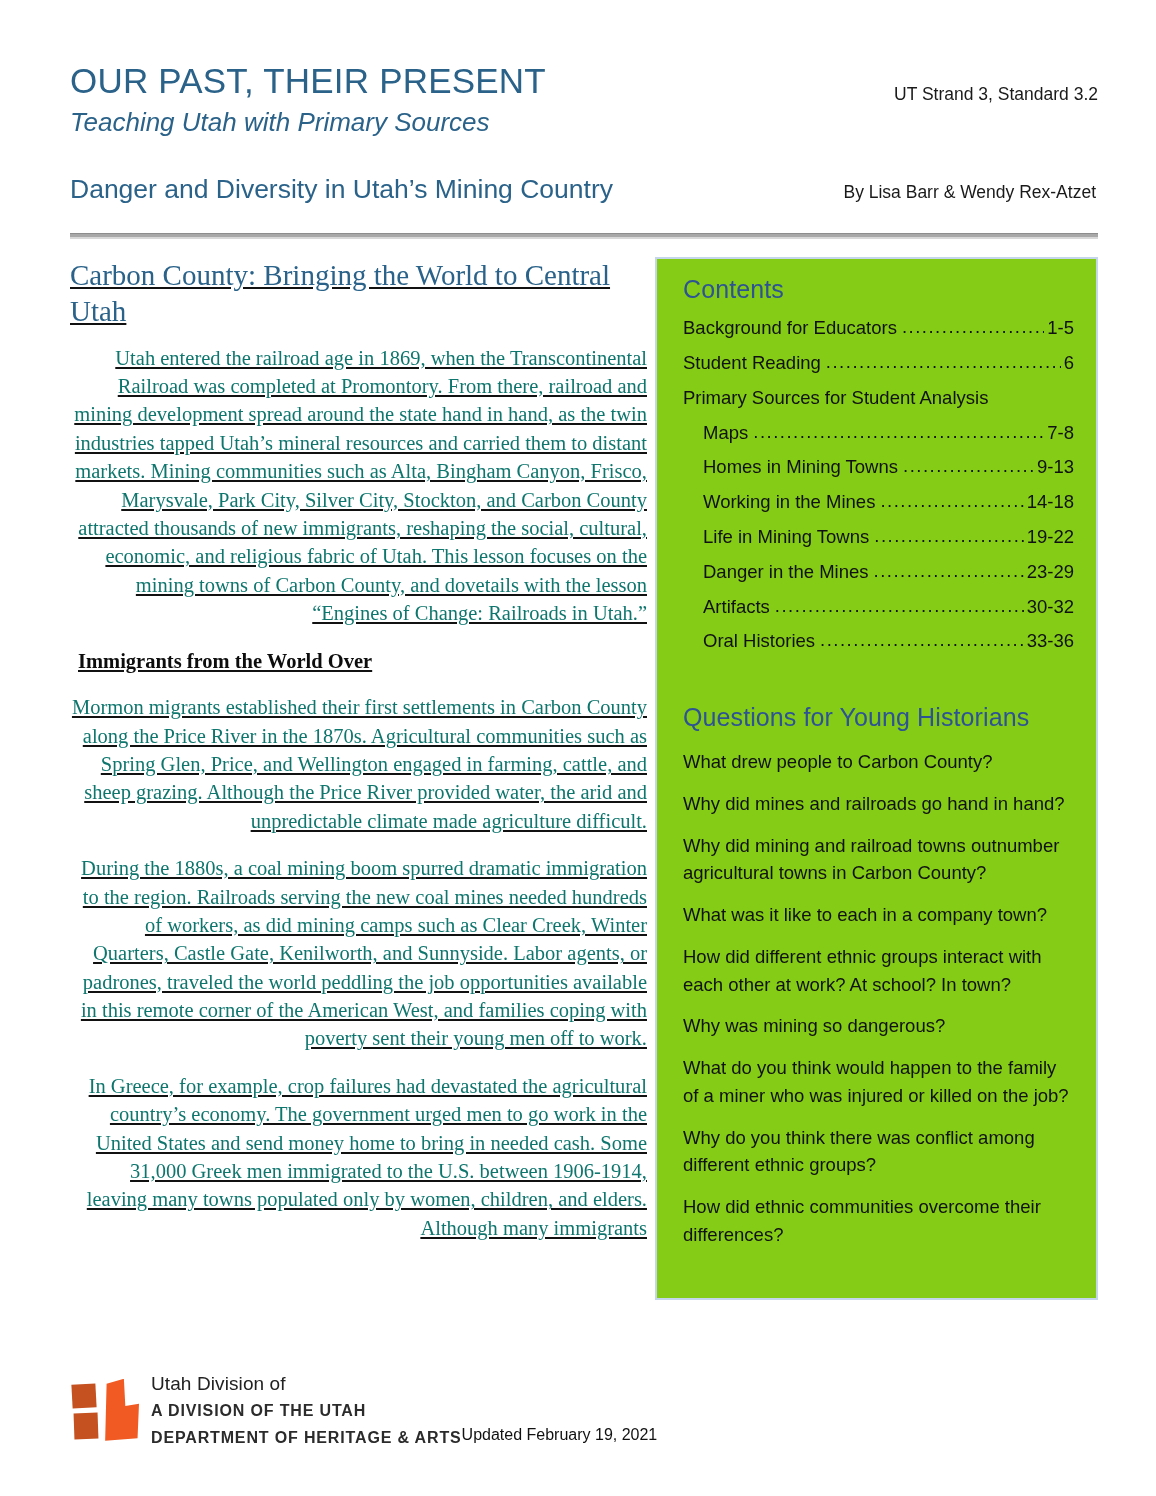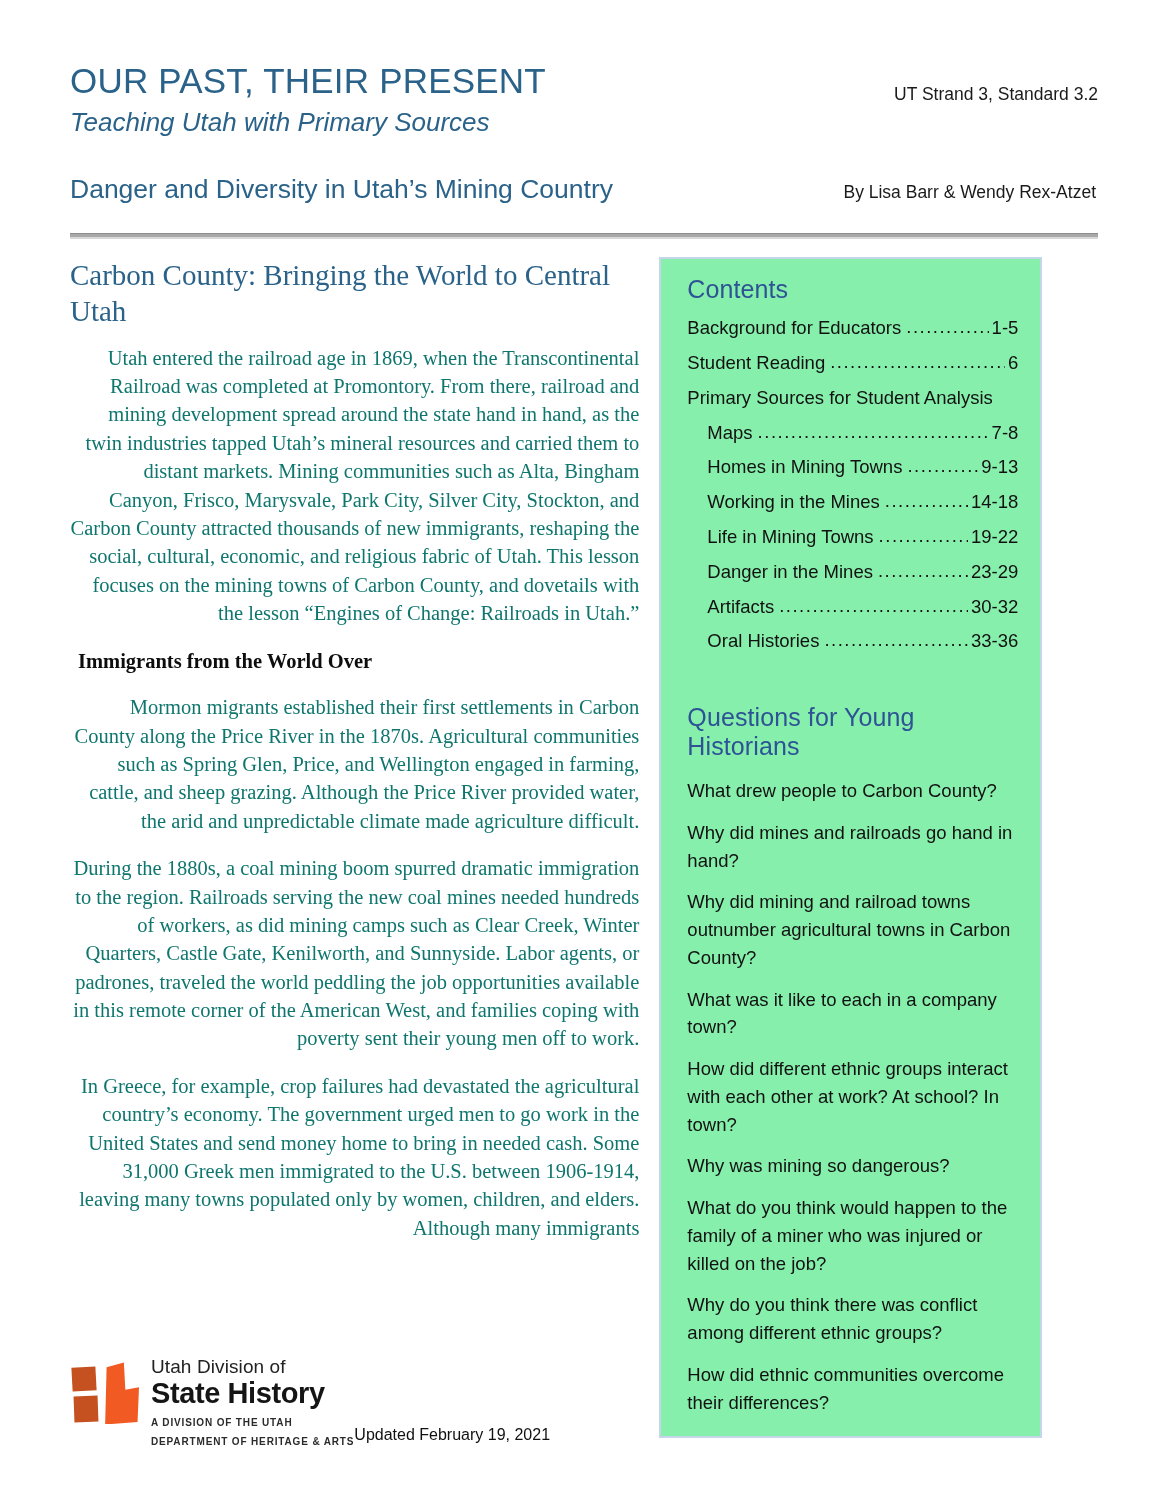--- a/index.html
+++ b/index.html
@@ -91,22 +91,23 @@
   }
 
   
   .columns {
     display: flex;
     margin-top: 18px;
     align-items: flex-start;
   }
   .col-main {
     width: 595px;
-    padding-right: 20px;
+    padding-right: 8px;
     box-sizing: border-box;
+    text-decoration: underline;
   }
   .col-side {
     width: 443px;
     box-sizing: border-box;
   }
 
   .section-title {
     font-family: "Liberation Serif", serif;
     font-size: 29px;
     line-height: 1.25;
@@ -127,23 +128,23 @@
     font-size: 20.5px;
     line-height: 1.4;
     color: #0d0d0d;
     font-weight: bold;
     margin: 0 0 18px 8px;
   }
 
   
   .sidebox {
     border: 2px solid #c3d6ea;
-    background: #86efac;
+    background: #84cc16;
     box-sizing: border-box;
-    width: 383px;
+    width: 443px;
     min-height: 1043px;
     padding: 16px 22px 6px 26px;
   }
   .side-h {
     font-size: 25px;
     color: #2e5395;
     font-weight: 400;
     margin: 0 0 11px 0;
     letter-spacing: 0.1px;
   }
@@ -233,21 +234,21 @@
   }
   .logo-l2 {
     font-size: 29px;
     font-weight: bold;
     color: #151515;
     line-height: 1.08;
     letter-spacing: -0.4px;
     margin-top: 1px;
   }
   .logo-l3 {
-    font-size: 10px;
+    font-size: 16px;
     color: #2b2b2b;
     letter-spacing: 0.85px;
     line-height: 1.32;
     margin-top: 6px;
     font-weight: bold;
   }
   .updated {
     font-size: 16px;
     color: #111111;
     padding-bottom: 4px;
@@ -361,21 +362,20 @@
 
   <div class="footer">
     <div class="logo">
       <div class="logo-mark">
         <div class="logo-sq a"></div>
         <div class="logo-sq b"></div>
         <div class="logo-utah"></div>
       </div>
       <div class="logo-text">
         <div class="logo-l1">Utah Division of</div>
-        <div class="logo-l2">State History</div>
         <div class="logo-l3">A DIVISION OF THE UTAH</div>
         <div class="logo-l3">DEPARTMENT OF HERITAGE &amp; ARTS</div>
       </div>
     </div>
     <div class="updated">Updated February 19, 2021</div>
   </div>
 
 </div>
 
 </body></html>

